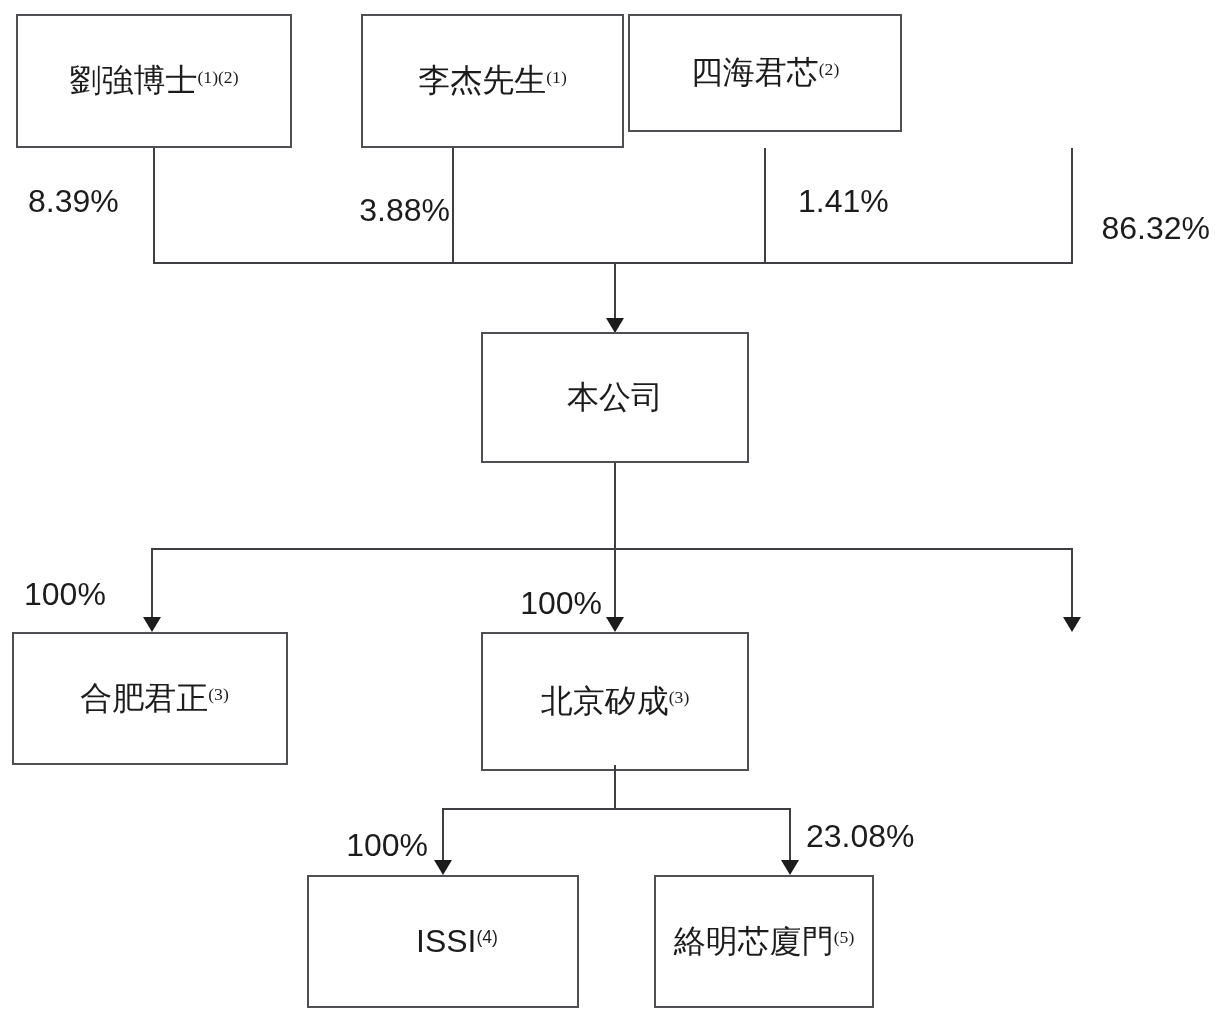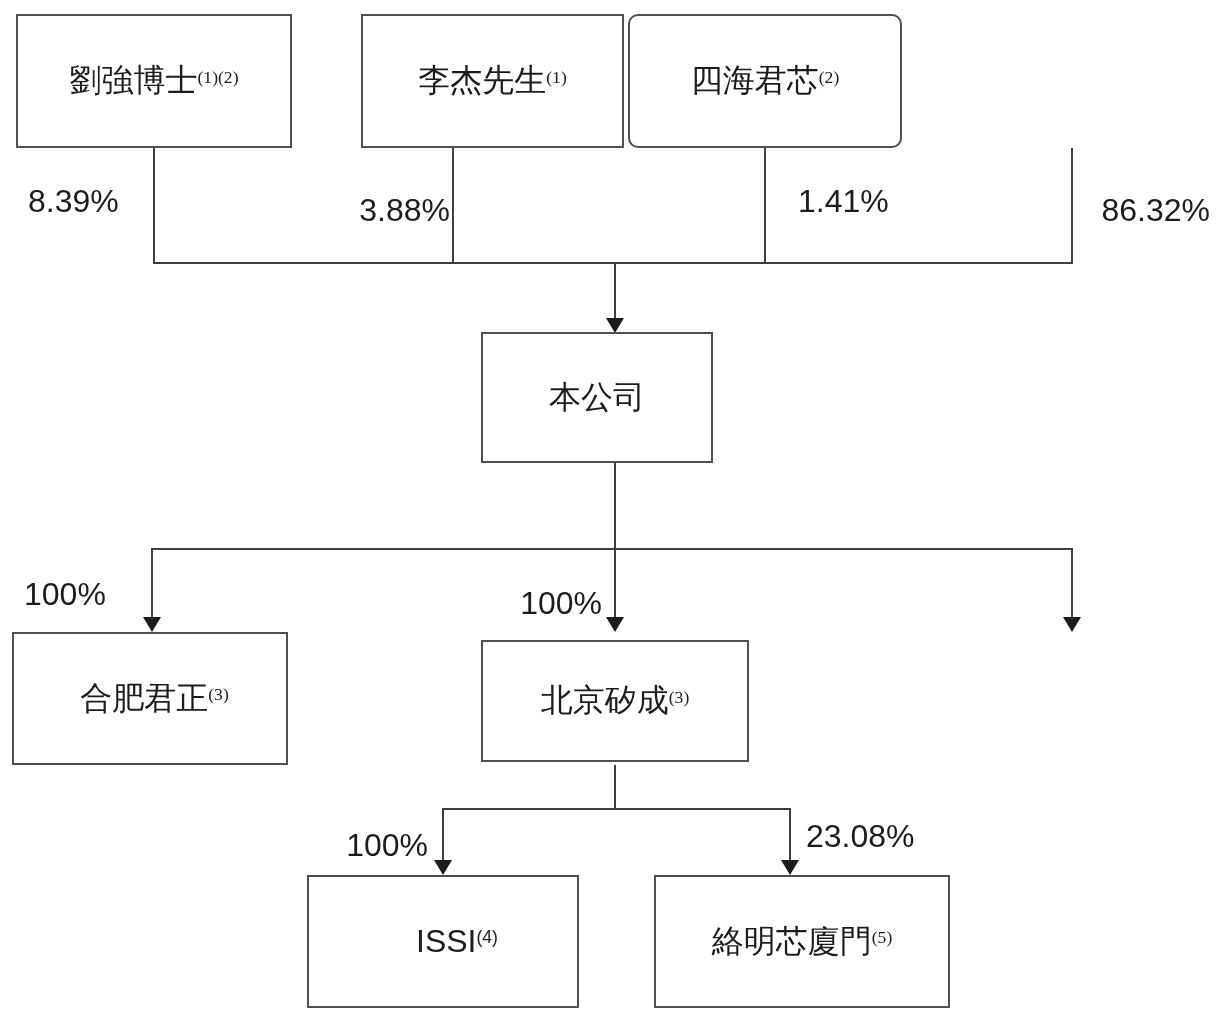--- a/index.html
+++ b/index.html
@@ -69,73 +69,73 @@
 <body>
 
 <div class="canvas">
 
   <div class="node" style="left:16px; top:14px; width:276px; height:134px;">
     <div class="node-label"><span>劉強博士</span><sup>(1)(2)</sup></div>
   </div>
   <div class="node" style="left:322px; top:14px; width:263px; height:134px;margin-left:39px;">
     <div class="node-label"><span>李杰先生</span><sup>(1)</sup></div>
   </div>
-  <div class="node" style="left:628px; top:14px; width:274px; height:134px;border-radius:10px;">
+  <div class="node" style="left:628px; top:14px; width:274px; height:118px;">
     <div class="node-label"><span>四海君芯</span><sup>(2)</sup></div>
   </div>
 
   <div class="pct" style="left:28px; top:185px;">8.39%</div>
   <div class="pct right" style="left:244px; top:185px; width:206px;">3.88%</div>
   <div class="pct" style="left:798px; top:185px;">1.41%</div>
-  <div class="pct right" style="left:1078px; top:185px; width:132px;">86.32%</div>
+  <div class="pct right" style="left:1078px; top:203px; width:132px;">86.32%</div>
 
   <div class="cline" style="left:153px; top:148px; width:2px; height:116px;"></div>
   <div class="cline" style="left:452px; top:148px; width:2px; height:116px;"></div>
   <div class="cline" style="left:764px; top:148px; width:2px; height:116px;"></div>
   <div class="cline" style="left:1071px; top:148px; width:2px; height:116px;"></div>
   <div class="cline" style="left:153px; top:262px; width:920px; height:2px;"></div>
 
   <div class="cline" style="left:614px; top:262px; width:2px; height:58px;"></div>
   <div class="arrow-down" style="left:606px; top:318px;"></div>
 
-  <div class="node" style="left:481px; top:332px; width:232px; height:131px;">
+  <div class="node" style="left:481px; top:332px; width:268px; height:131px;">
     <div class="node-label"><span>本公司</span></div>
   </div>
 
   <div class="cline" style="left:614px; top:463px; width:2px; height:85px;"></div>
   <div class="cline" style="left:151px; top:548px; width:922px; height:2px;"></div>
 
   <div class="cline" style="left:151px; top:548px; width:2px; height:70px;"></div>
   <div class="arrow-down" style="left:143px; top:617px;"></div>
   <div class="cline" style="left:614px; top:548px; width:2px; height:70px;"></div>
   <div class="arrow-down" style="left:606px; top:617px;"></div>
   <div class="cline" style="left:1071px; top:548px; width:2px; height:70px;"></div>
   <div class="arrow-down" style="left:1063px; top:617px;"></div>
 
   <div class="pct" style="left:24px; top:578px;">100%</div>
   <div class="pct right" style="left:450px; top:578px; width:152px;">100%</div>
 
   <div class="node" style="left:12px; top:632px; width:276px; height:133px;padding-left:9px;">
     <div class="node-label"><span>合肥君正</span><sup>(3)</sup></div>
   </div>
-  <div class="node" style="left:481px; top:632px; width:268px; height:122px;margin-top:8px;">
+  <div class="node" style="left:481px; top:632px; width:268px; height:139px;">
     <div class="node-label"><span>北京矽成</span><sup>(3)</sup></div>
   </div>
 
   <div class="cline" style="left:614px; top:765px; width:2px; height:43px;"></div>
   <div class="cline" style="left:442px; top:808px; width:349px; height:2px;"></div>
 
   <div class="cline" style="left:442px; top:808px; width:2px; height:53px;"></div>
   <div class="arrow-down" style="left:434px; top:860px;"></div>
   <div class="cline" style="left:789px; top:808px; width:2px; height:53px;"></div>
   <div class="arrow-down" style="left:781px; top:860px;"></div>
 
   <div class="pct right" style="left:296px; top:820px; width:132px;">100%</div>
   <div class="pct" style="left:806px; top:820px;">23.08%</div>
 
   <div class="node" style="left:307px; top:875px; width:272px; height:133px;">
     <div class="node-label latin"><span>ISSI</span><sup>(4)</sup></div>
   </div>
-  <div class="node" style="left:654px; top:875px; width:296px; height:133px;">
+  <div class="node" style="left:654px; top:875px; width:220px; height:133px;">
     <div class="node-label"><span>絡明芯廈門</span><sup>(5)</sup></div>
   </div>
 
 </div>
 
 </body></html>

